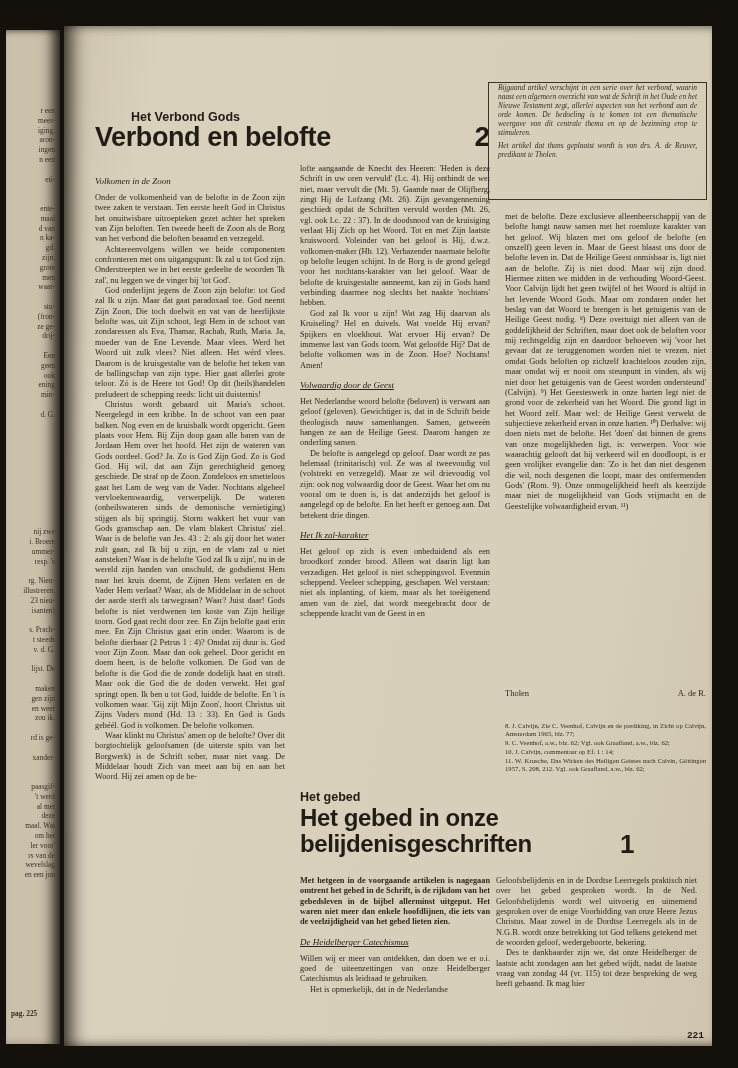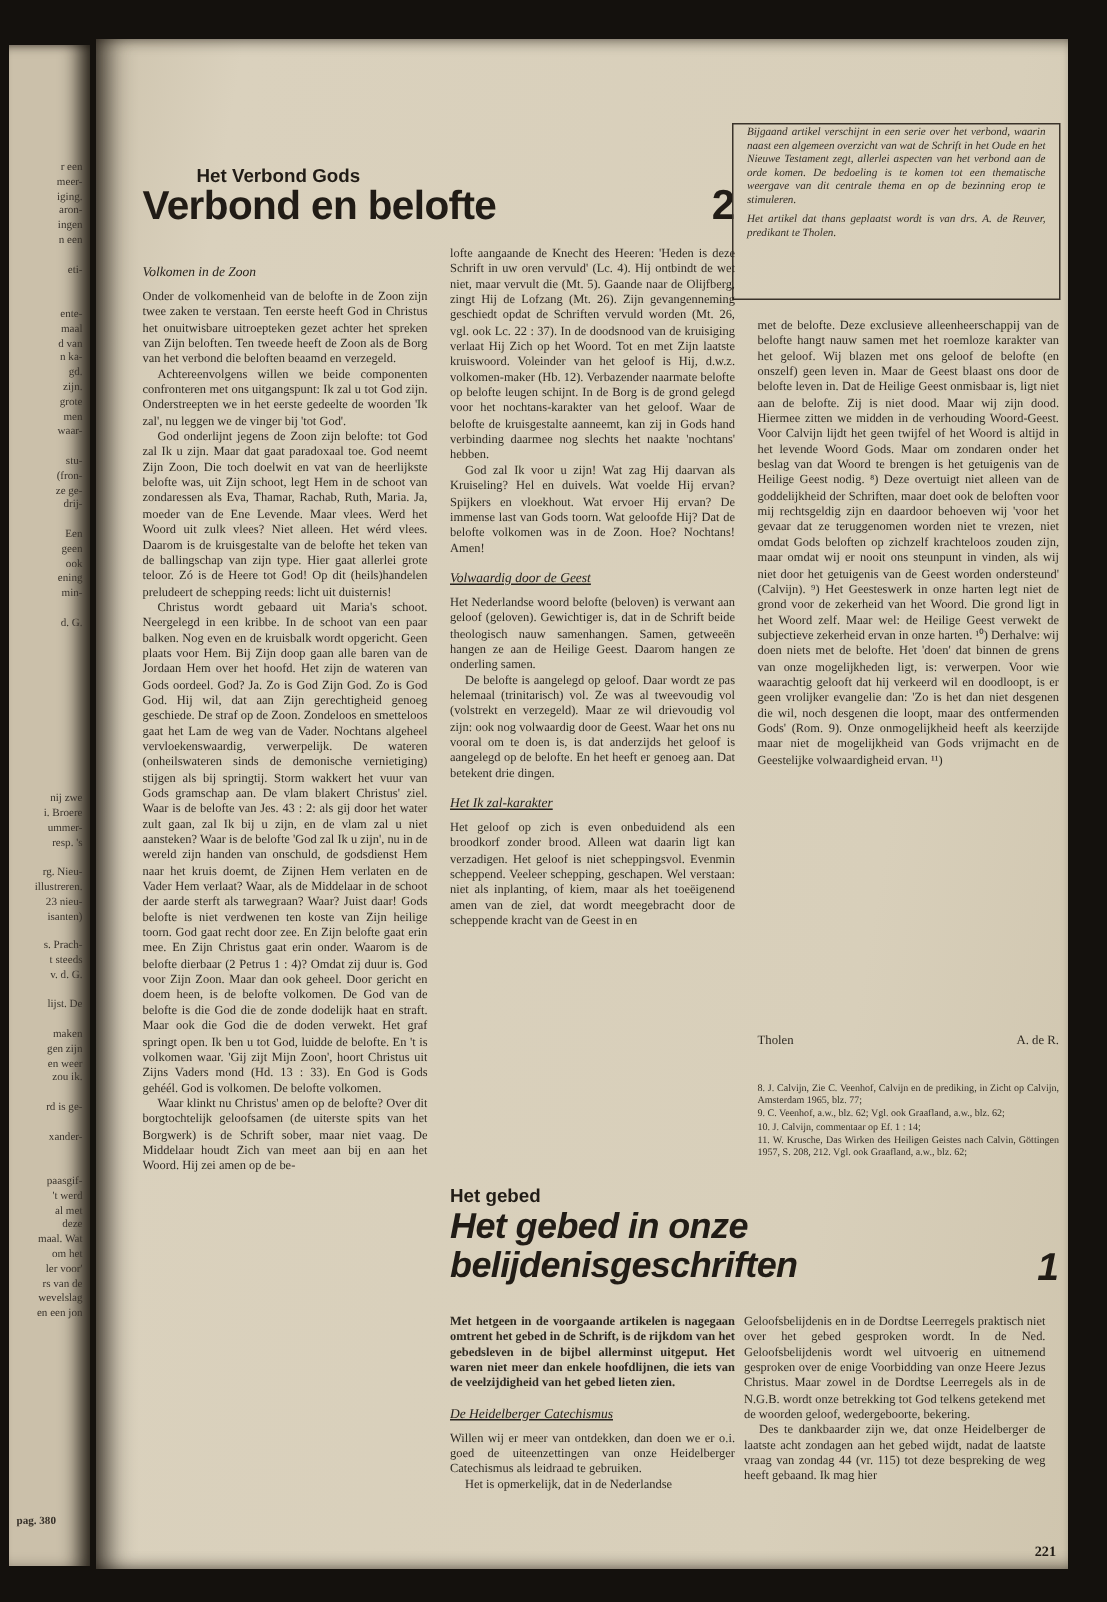--- a/index.html
+++ b/index.html
@@ -48,29 +48,29 @@
              margin-bottom:6px; color:#27221c; }
   .subhead.mt { margin-top:9px;text-decoration:underline; }
 
   .signoff { position:absolute; left:441px; top:662px; width:201px; display:flex;
              justify-content:space-between; font-size:8.5px; color:#2e2922; }
   .footnotes { position:absolute; left:441px; top:696px; width:201px; height:86px; overflow:hidden; }
   .fn { font-size:6.7px; line-height:8.1px; text-align:justify; color:#332d25; }
   .fn + .fn { margin-top:1px; }
 
   .article2 { position:absolute; left:236px; top:764px; width:406px; }
-  .title-row2 { display:flex; justify-content:space-between; align-items:flex-end; margin-top:1px;font-style:italic; }
+  .title-row2 { display:flex; align-items:flex-end; margin-top:1px; }
   .t2 { font-size:24px; line-height:26px; max-width:320px; }
   .n2 { font-size:26px; line-height:26px; }
   .a2cols { display:flex; gap:6px; margin-top:19px; }
   .a2c1 { width:190px; height:154px; overflow:hidden; }
   .a2c2 { width:201px; height:154px; overflow:hidden; }
   .lead .p { font-weight:bold; }
 
-  .pageno { position:absolute; right:8px; top:1004px; font-family:Liberation Serif, serif;
+  .pageno { position:absolute; right:8px; top:1004px; font-family:Liberation Mono, monospace;
             font-weight:bold; font-size:9.5px; color:#211c16; }
 </style>
 </head>
 <body>
 
 <div class="scan">
 
   <div class="left-strip">
     <div class="frags">
         <p class="frag">r een</p>
@@ -146,21 +146,21 @@
         <p class="frag">'t werd</p>
         <p class="frag">al met</p>
         <p class="frag">deze</p>
         <p class="frag">maal. Wat</p>
         <p class="frag">om het</p>
         <p class="frag">ler voor'</p>
         <p class="frag">rs van de</p>
         <p class="frag">wevelslag</p>
         <p class="frag">en een jon</p>
       </div>
-    <div class="pag-label">pag. 380</div>
+    <div class="pag-label">pag. 225</div>
   </div>
 
   <div class="main-page">
 
     <div class="kicker k1">Het Verbond Gods</div>
 
     <div class="title-row">
       <h1 class="title t1">Verbond en belofte</h1>
       <div class="partnum n1">2</div>
     </div>

